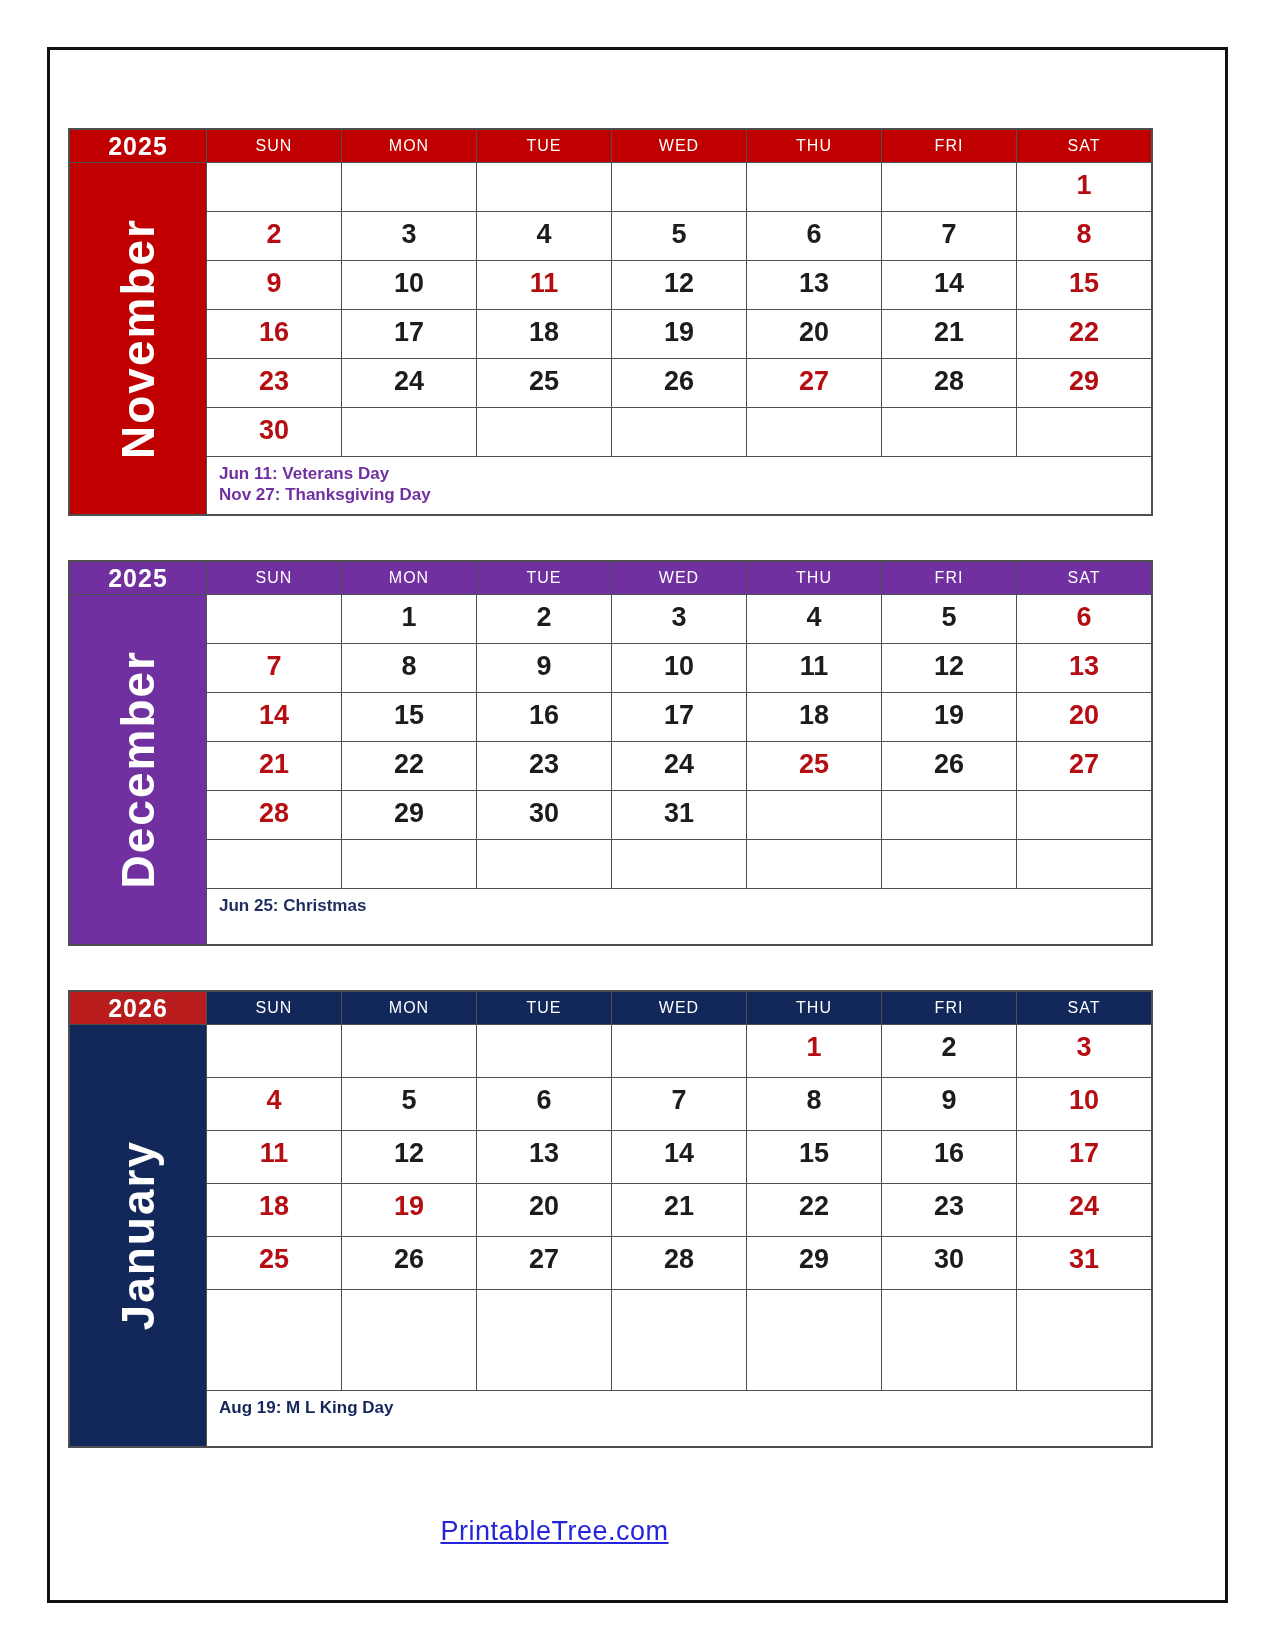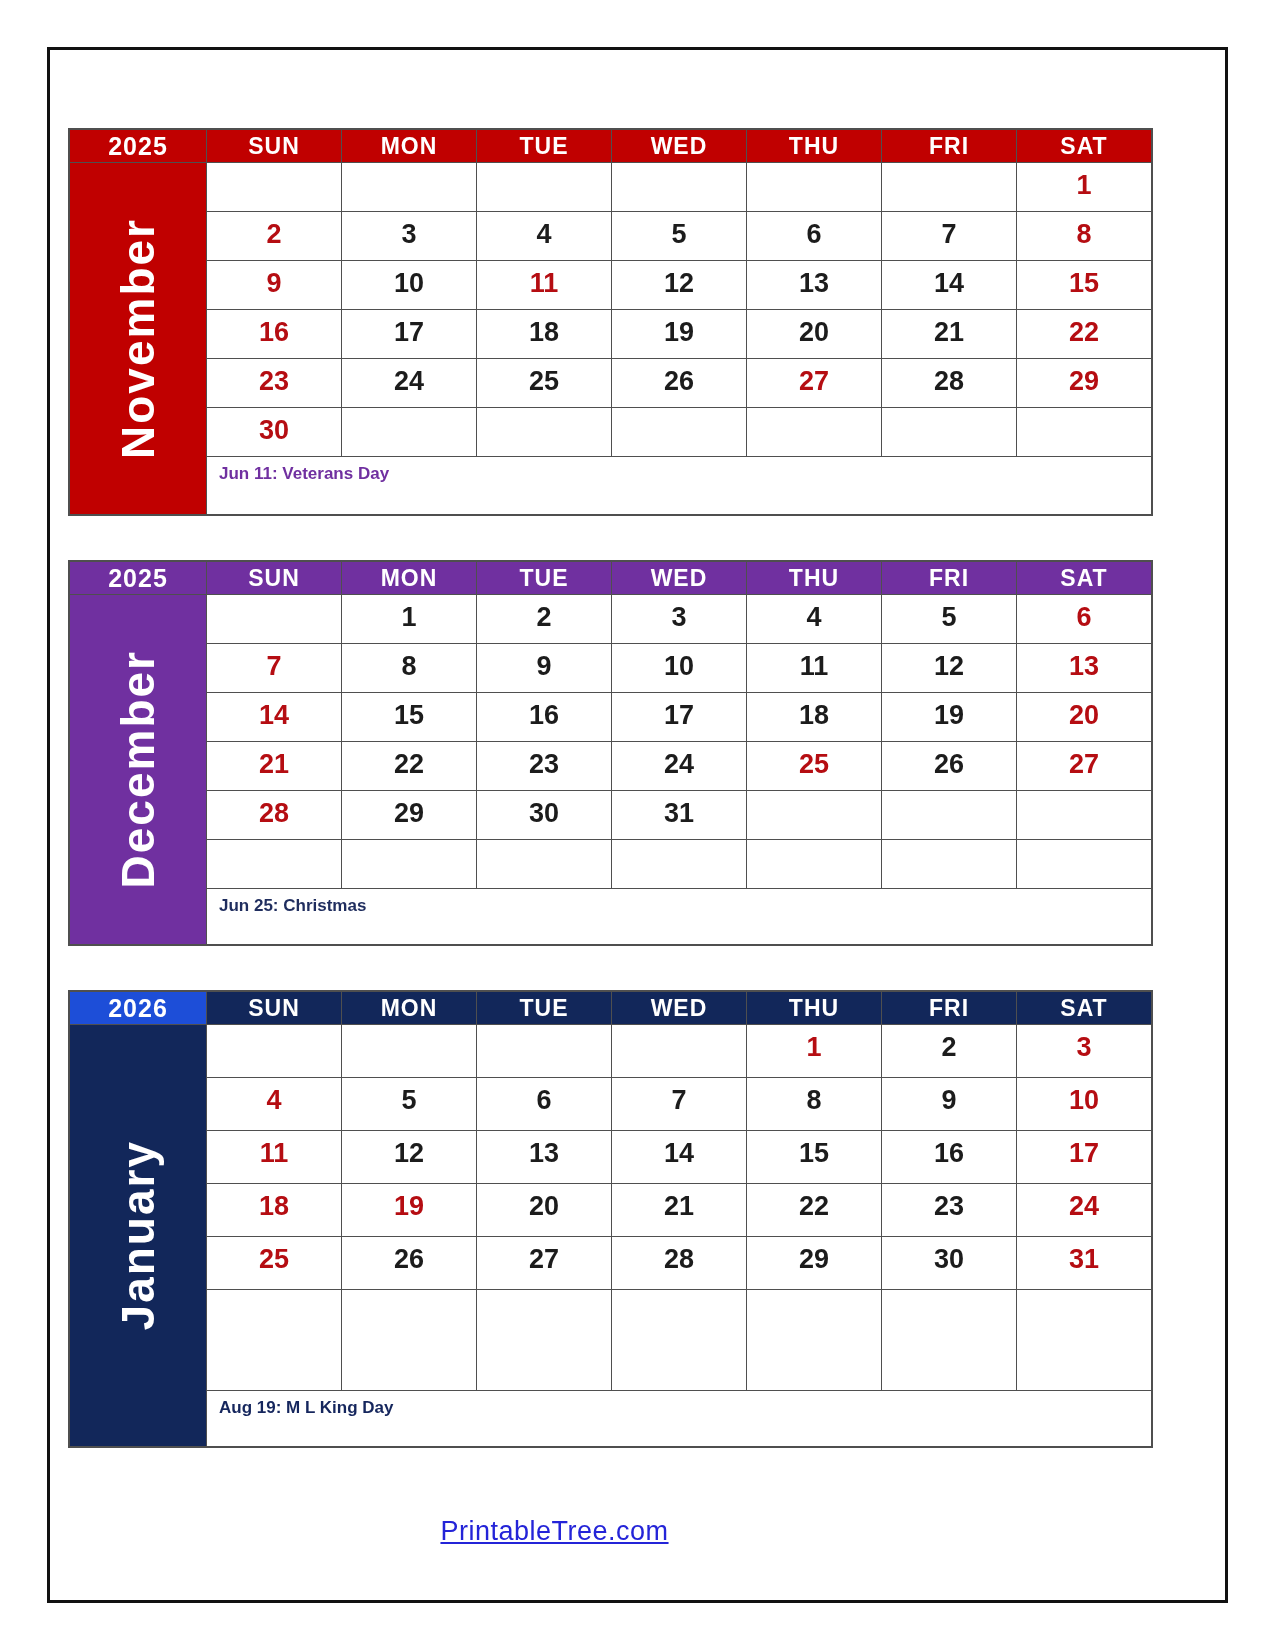--- a/index.html
+++ b/index.html
@@ -16,21 +16,21 @@
     position:absolute;left:68px;display:grid;
     grid-template-columns:136px repeat(7,134px);
     gap:1px;background:#4f4f4f;border:2px solid #4f4f4f;
   }
   .year-cell{
     display:flex;align-items:center;justify-content:center;
     color:#ffffff;font-weight:bold;font-size:25px;letter-spacing:1px;
   }
   .dow-cell{
     display:flex;align-items:center;justify-content:center;
-    color:#ffffff;font-weight:bold;font-size:23px;letter-spacing:1px;
+    color:#ffffff;font-weight:normal;font-size:16px;letter-spacing:1px;
   }
   .sidebar{
     grid-column:1;display:flex;align-items:center;justify-content:center;overflow:hidden;
   }
   .month-name{
     writing-mode:vertical-rl;transform:rotate(180deg);
     color:#ffffff;font-weight:bold;font-size:46px;line-height:1;
     letter-spacing:2px;white-space:nowrap;
   }
   .date-cell{
@@ -106,20 +106,21 @@
       <div class="date-cell red">29</div>
       <div class="date-cell red">30</div>
       <div class="date-cell"></div>
       <div class="date-cell"></div>
       <div class="date-cell"></div>
       <div class="date-cell"></div>
       <div class="date-cell"></div>
       <div class="date-cell"></div>
       <div class="holiday-cell">
         <div class="holiday-line" style="color: rgb(112, 48, 160);">Jun 11: Veterans Day</div>
+        <div class="holiday-line" style="color: rgb(112, 48, 160);">Nov 27: Thanksgiving Day</div>
       </div>
     </div>
     <div class="month" style="top: 560px; grid-template-rows: 32px repeat(6, 48px) 55px;">
       <div class="year-cell" style="background: rgb(112, 48, 160);">2025</div>
       <div class="dow-cell" style="background: rgb(112, 48, 160);">SUN</div>
       <div class="dow-cell" style="background: rgb(112, 48, 160);">MON</div>
       <div class="dow-cell" style="background: rgb(112, 48, 160);">TUE</div>
       <div class="dow-cell" style="background: rgb(112, 48, 160);">WED</div>
       <div class="dow-cell" style="background: rgb(112, 48, 160);">THU</div>
       <div class="dow-cell" style="background: rgb(112, 48, 160);">FRI</div>
@@ -167,21 +168,21 @@
       <div class="date-cell"></div>
       <div class="date-cell"></div>
       <div class="date-cell"></div>
       <div class="date-cell"></div>
       <div class="date-cell"></div>
       <div class="holiday-cell">
         <div class="holiday-line" style="color: rgb(31, 45, 94);">Jun 25: Christmas</div>
       </div>
     </div>
     <div class="month" style="top: 990px; grid-template-rows: 32px repeat(5, 52px) 100px 55px;">
-      <div class="year-cell" style="background: #1d4ed8;">2026</div>
+      <div class="year-cell" style="background: #b91c1c;">2026</div>
       <div class="dow-cell" style="background: rgb(18, 39, 90);">SUN</div>
       <div class="dow-cell" style="background: rgb(18, 39, 90);">MON</div>
       <div class="dow-cell" style="background: rgb(18, 39, 90);">TUE</div>
       <div class="dow-cell" style="background: rgb(18, 39, 90);">WED</div>
       <div class="dow-cell" style="background: rgb(18, 39, 90);">THU</div>
       <div class="dow-cell" style="background: rgb(18, 39, 90);">FRI</div>
       <div class="dow-cell" style="background: rgb(18, 39, 90);">SAT</div>
       <div class="sidebar" style="background: rgb(18, 39, 90); grid-row: 2 / -1;">
         <span class="month-name">January</span>
       </div>

